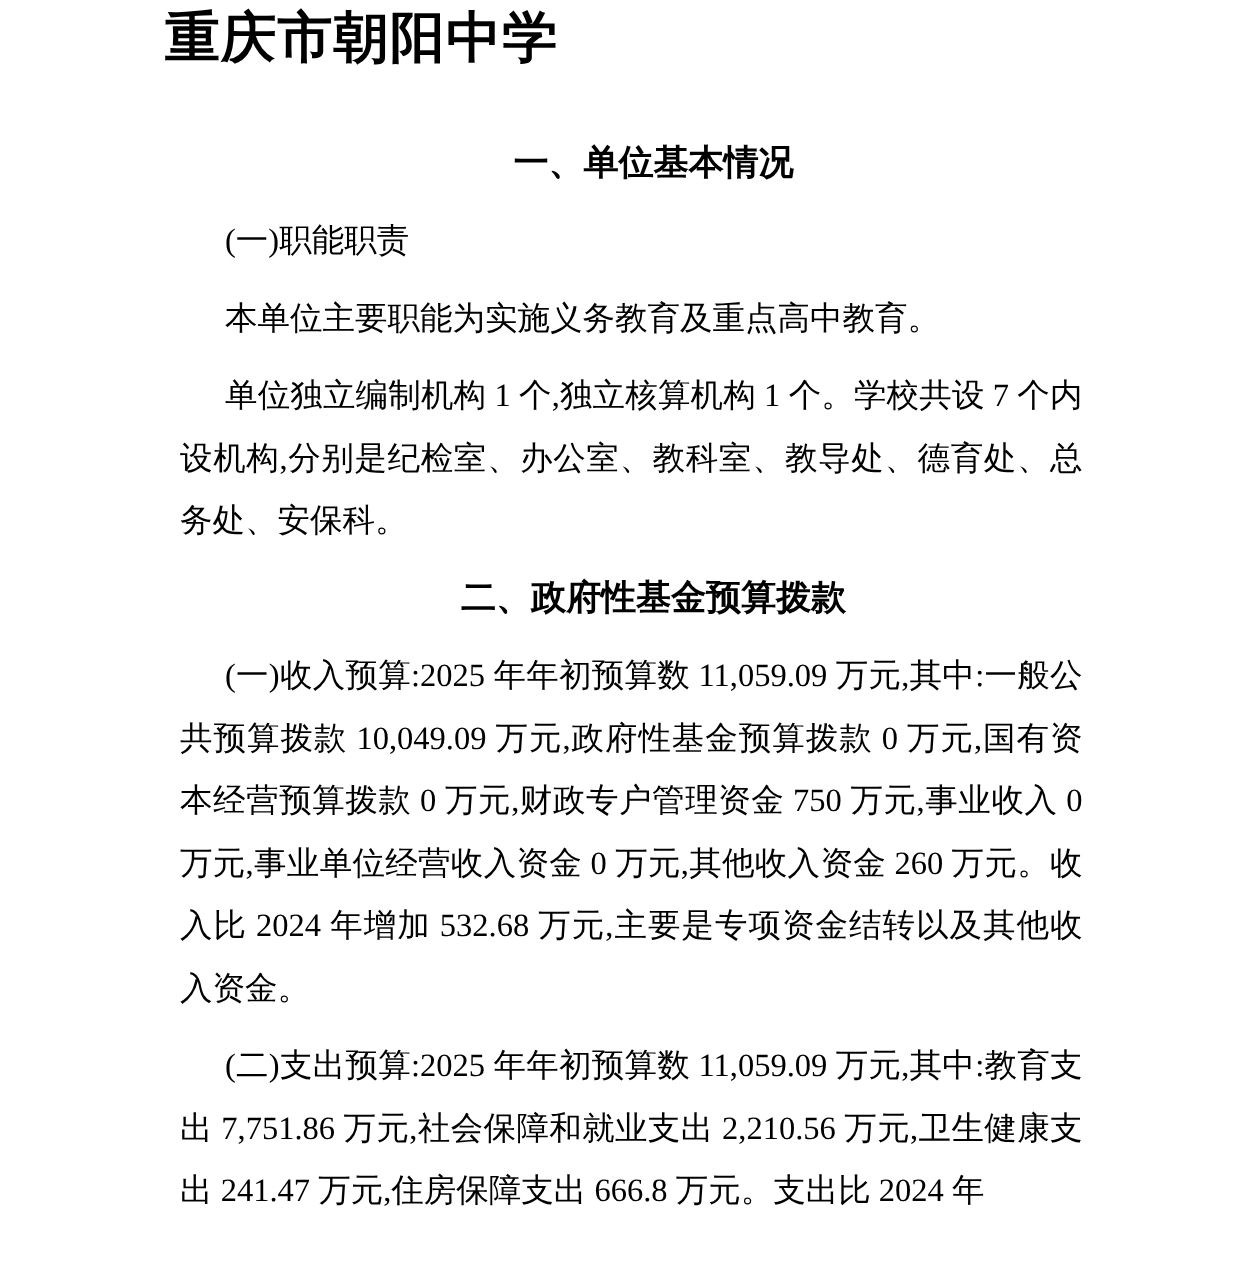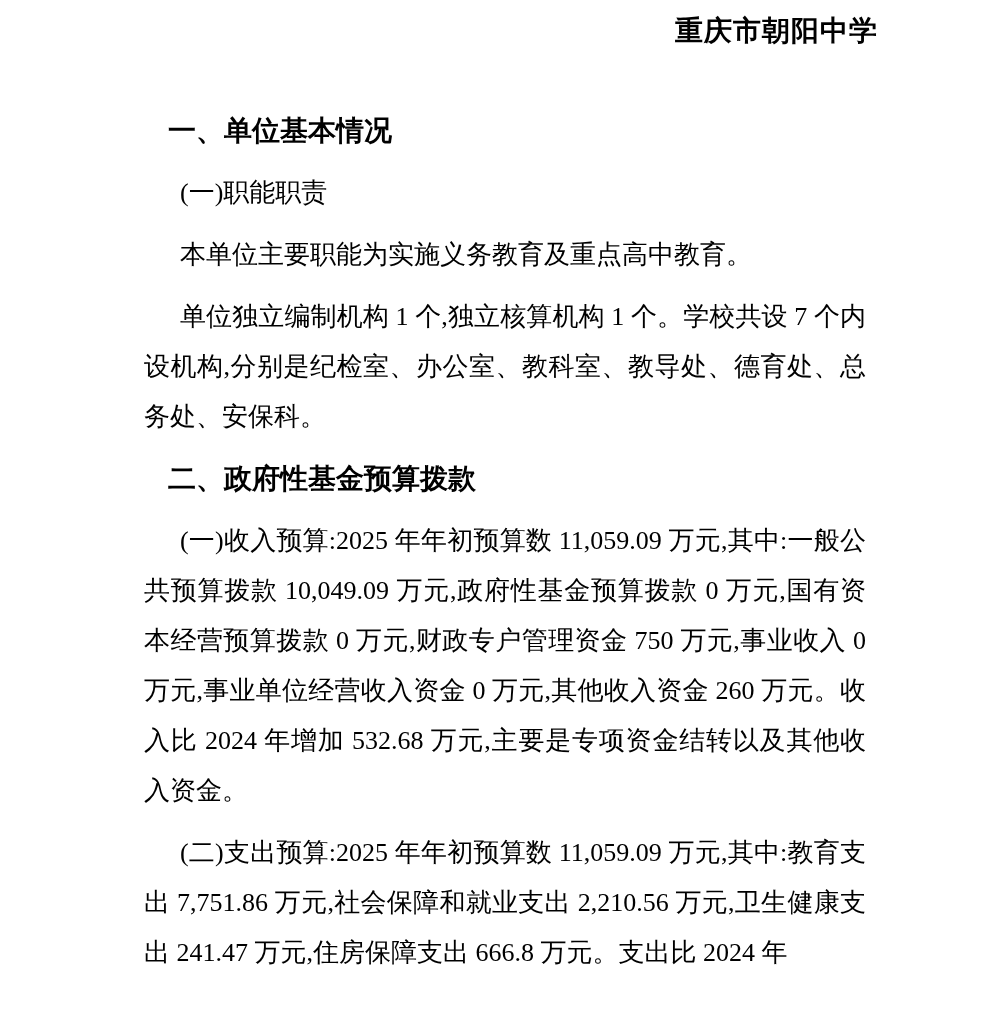--- a/index.html
+++ b/index.html
@@ -11,37 +11,38 @@
   body {
     width: 1000px;
     height: 1018px;
     overflow: hidden;
     font-family: "Liberation Serif", serif;
   }
   .doc {
     padding: 6px 122px 0 132px; 
   }
   .title-block {
-    text-align: right;
+    text-align: left;
     font-family: "Liberation Serif", serif;
     font-weight: bold;
-    font-size: 28px;
+    font-size: 44px;
     line-height: 50px;
     letter-spacing: 1px;
   }
   .title-spacer {
     height: 50px; 
   }
   .sec-heading {
     margin: 0;
     font-family: Liberation Serif, serif;
     font-weight: bold;
     font-size: 28px;
     line-height: 50px;
     text-indent: 36px;
+    text-align: center;
   }
   .sub-heading,
   .para {
     margin: 12px;
     font-family: "Liberation Serif", serif;
     font-weight: normal;
     font-size: 26px;
     line-height: 50px;
     text-indent: 36px;
   }

